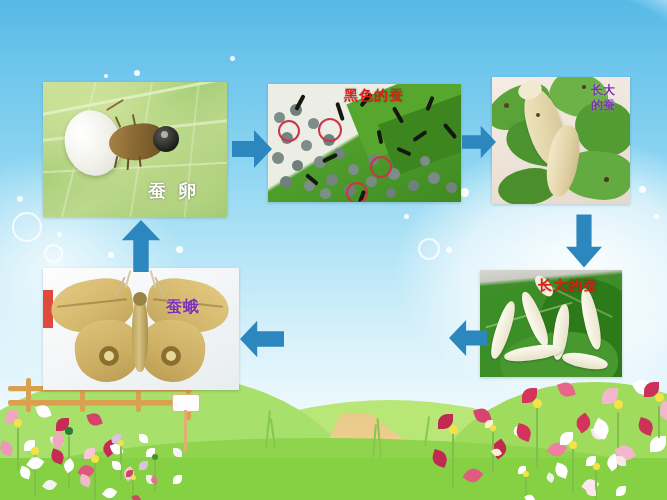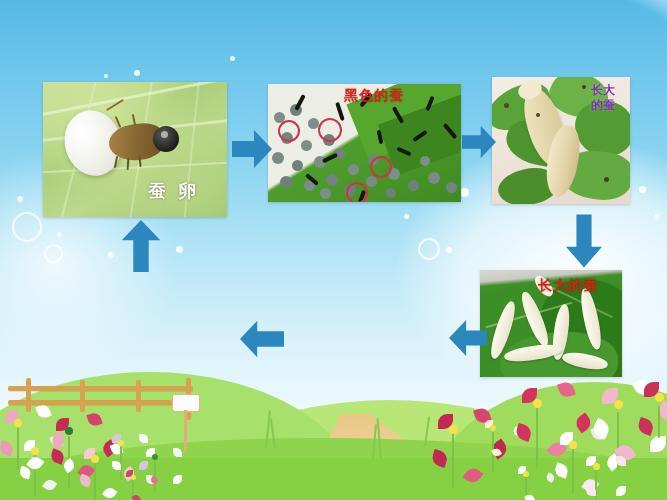--- a/index.html
+++ b/index.html
@@ -436,20 +436,58 @@
         <div class="blob" style="left:104px;top:18px;width:14px;height:62px;background:linear-gradient(90deg,#fdfbef,#eae5ce);border-radius:46%;transform:rotate(-12deg);box-shadow:0 1px 2px rgba(0,0,0,.25);"></div>
         <div class="blob" style="left:24px;top:76px;width:58px;height:14px;background:linear-gradient(180deg,#fdfbef,#e6e1c8);border-radius:46%;transform:rotate(-8deg);box-shadow:0 1px 2px rgba(0,0,0,.25);"></div>
         <div class="blob" style="left:82px;top:84px;width:46px;height:14px;background:linear-gradient(180deg,#fdfbef,#e6e1c8);border-radius:46%;transform:rotate(10deg);box-shadow:0 1px 2px rgba(0,0,0,.25);"></div>
         <div class="blob" style="left:58px;top:4px;width:12px;height:24px;background:#f7f3e2;border-radius:46%;transform:rotate(-38deg);"></div>
       </div>
     </div>
     <span class="cap red" style="left:58px;top:8px;font-size:14px;letter-spacing:1px;">长大的蚕</span>
   </div>
 
 
+  <div class="card" style="left:43px;top:268px;width:196px;height:122px;">
+    <div class="scene" style="background:linear-gradient(150deg,#fdfdfd 0%,#f4f6f7 45%,#e8edef 100%);">
+
+      <div class="blob" style="left:-6px;top:22px;width:16px;height:38px;background:#e04a3c;border-radius:0;"></div>
+
+      <div class="blob" style="left:8px;top:12px;width:82px;height:52px;
+           background:linear-gradient(150deg,#e3ca83 0%,#d5b96e 55%,#c2a55a 100%);
+           border-radius:60% 42% 46% 58%;transform:rotate(-8deg);"></div>
+      <div class="blob" style="left:104px;top:12px;width:82px;height:52px;
+           background:linear-gradient(210deg,#e3ca83 0%,#d5b96e 55%,#c2a55a 100%);
+           border-radius:42% 60% 58% 46%;transform:rotate(8deg);"></div>
+      <div class="blob" style="left:32px;top:52px;width:66px;height:62px;
+           background:linear-gradient(160deg,#ddc279 0%,#cbae62 60%,#b89a52 100%);
+           border-radius:46% 48% 56% 52%;transform:rotate(-4deg);"></div>
+      <div class="blob" style="left:96px;top:52px;width:66px;height:62px;
+           background:linear-gradient(200deg,#ddc279 0%,#cbae62 60%,#b89a52 100%);
+           border-radius:48% 46% 52% 56%;transform:rotate(4deg);"></div>
+
+      <div class="blob" style="left:56px;top:78px;width:20px;height:20px;background:#8a6f2e;"></div>
+      <div class="blob" style="left:61px;top:83px;width:10px;height:10px;background:#e8d79a;"></div>
+      <div class="blob" style="left:118px;top:78px;width:20px;height:20px;background:#8a6f2e;"></div>
+      <div class="blob" style="left:123px;top:83px;width:10px;height:10px;background:#e8d79a;"></div>
+
+      <div class="blob" style="left:89px;top:28px;width:16px;height:76px;
+           background:linear-gradient(90deg,#b9a25a 0%,#d8c384 45%,#a98f49 100%);
+           border-radius:45%;"></div>
+      <div class="blob" style="left:90px;top:24px;width:14px;height:14px;background:#9b8343;"></div>
+
+      <div class="blob" style="left:76px;top:8px;width:2px;height:22px;background:#cbbd96;border-radius:1px;transform:rotate(26deg);"></div>
+      <div class="blob" style="left:116px;top:8px;width:2px;height:22px;background:#cbbd96;border-radius:1px;transform:rotate(-26deg);"></div>
+      <div class="blob" style="left:84px;top:2px;width:2px;height:18px;background:#d6caa6;border-radius:1px;transform:rotate(16deg);"></div>
+      <div class="blob" style="left:109px;top:2px;width:2px;height:18px;background:#d6caa6;border-radius:1px;transform:rotate(-16deg);"></div>
+
+      <div class="blob" style="left:14px;top:34px;width:70px;height:2px;background:rgba(120,96,40,.45);border-radius:0;transform:rotate(-6deg);"></div>
+      <div class="blob" style="left:110px;top:34px;width:70px;height:2px;background:rgba(120,96,40,.45);border-radius:0;transform:rotate(6deg);"></div>
+    </div>
+    <span class="cap purple" style="left:123px;top:31px;font-size:16px;letter-spacing:1px;">蚕蛾</span>
+  </div>
 
   <div class="arrow" style="left:232px;top:130px;">
     <svg width="40" height="38" viewBox="0 0 40 38" aria-hidden="true">
       <polygon points="0,11 22,11 22,0 40,19 22,38 22,27 0,27" fill="#2d87bf"></polygon>
     </svg>
   </div>
 
   <div class="arrow" style="left:462px;top:125px;">
     <svg width="34" height="34" viewBox="0 0 40 38" aria-hidden="true">
       <polygon points="0,11 22,11 22,0 40,19 22,38 22,27 0,27" fill="#2d87bf"></polygon>

